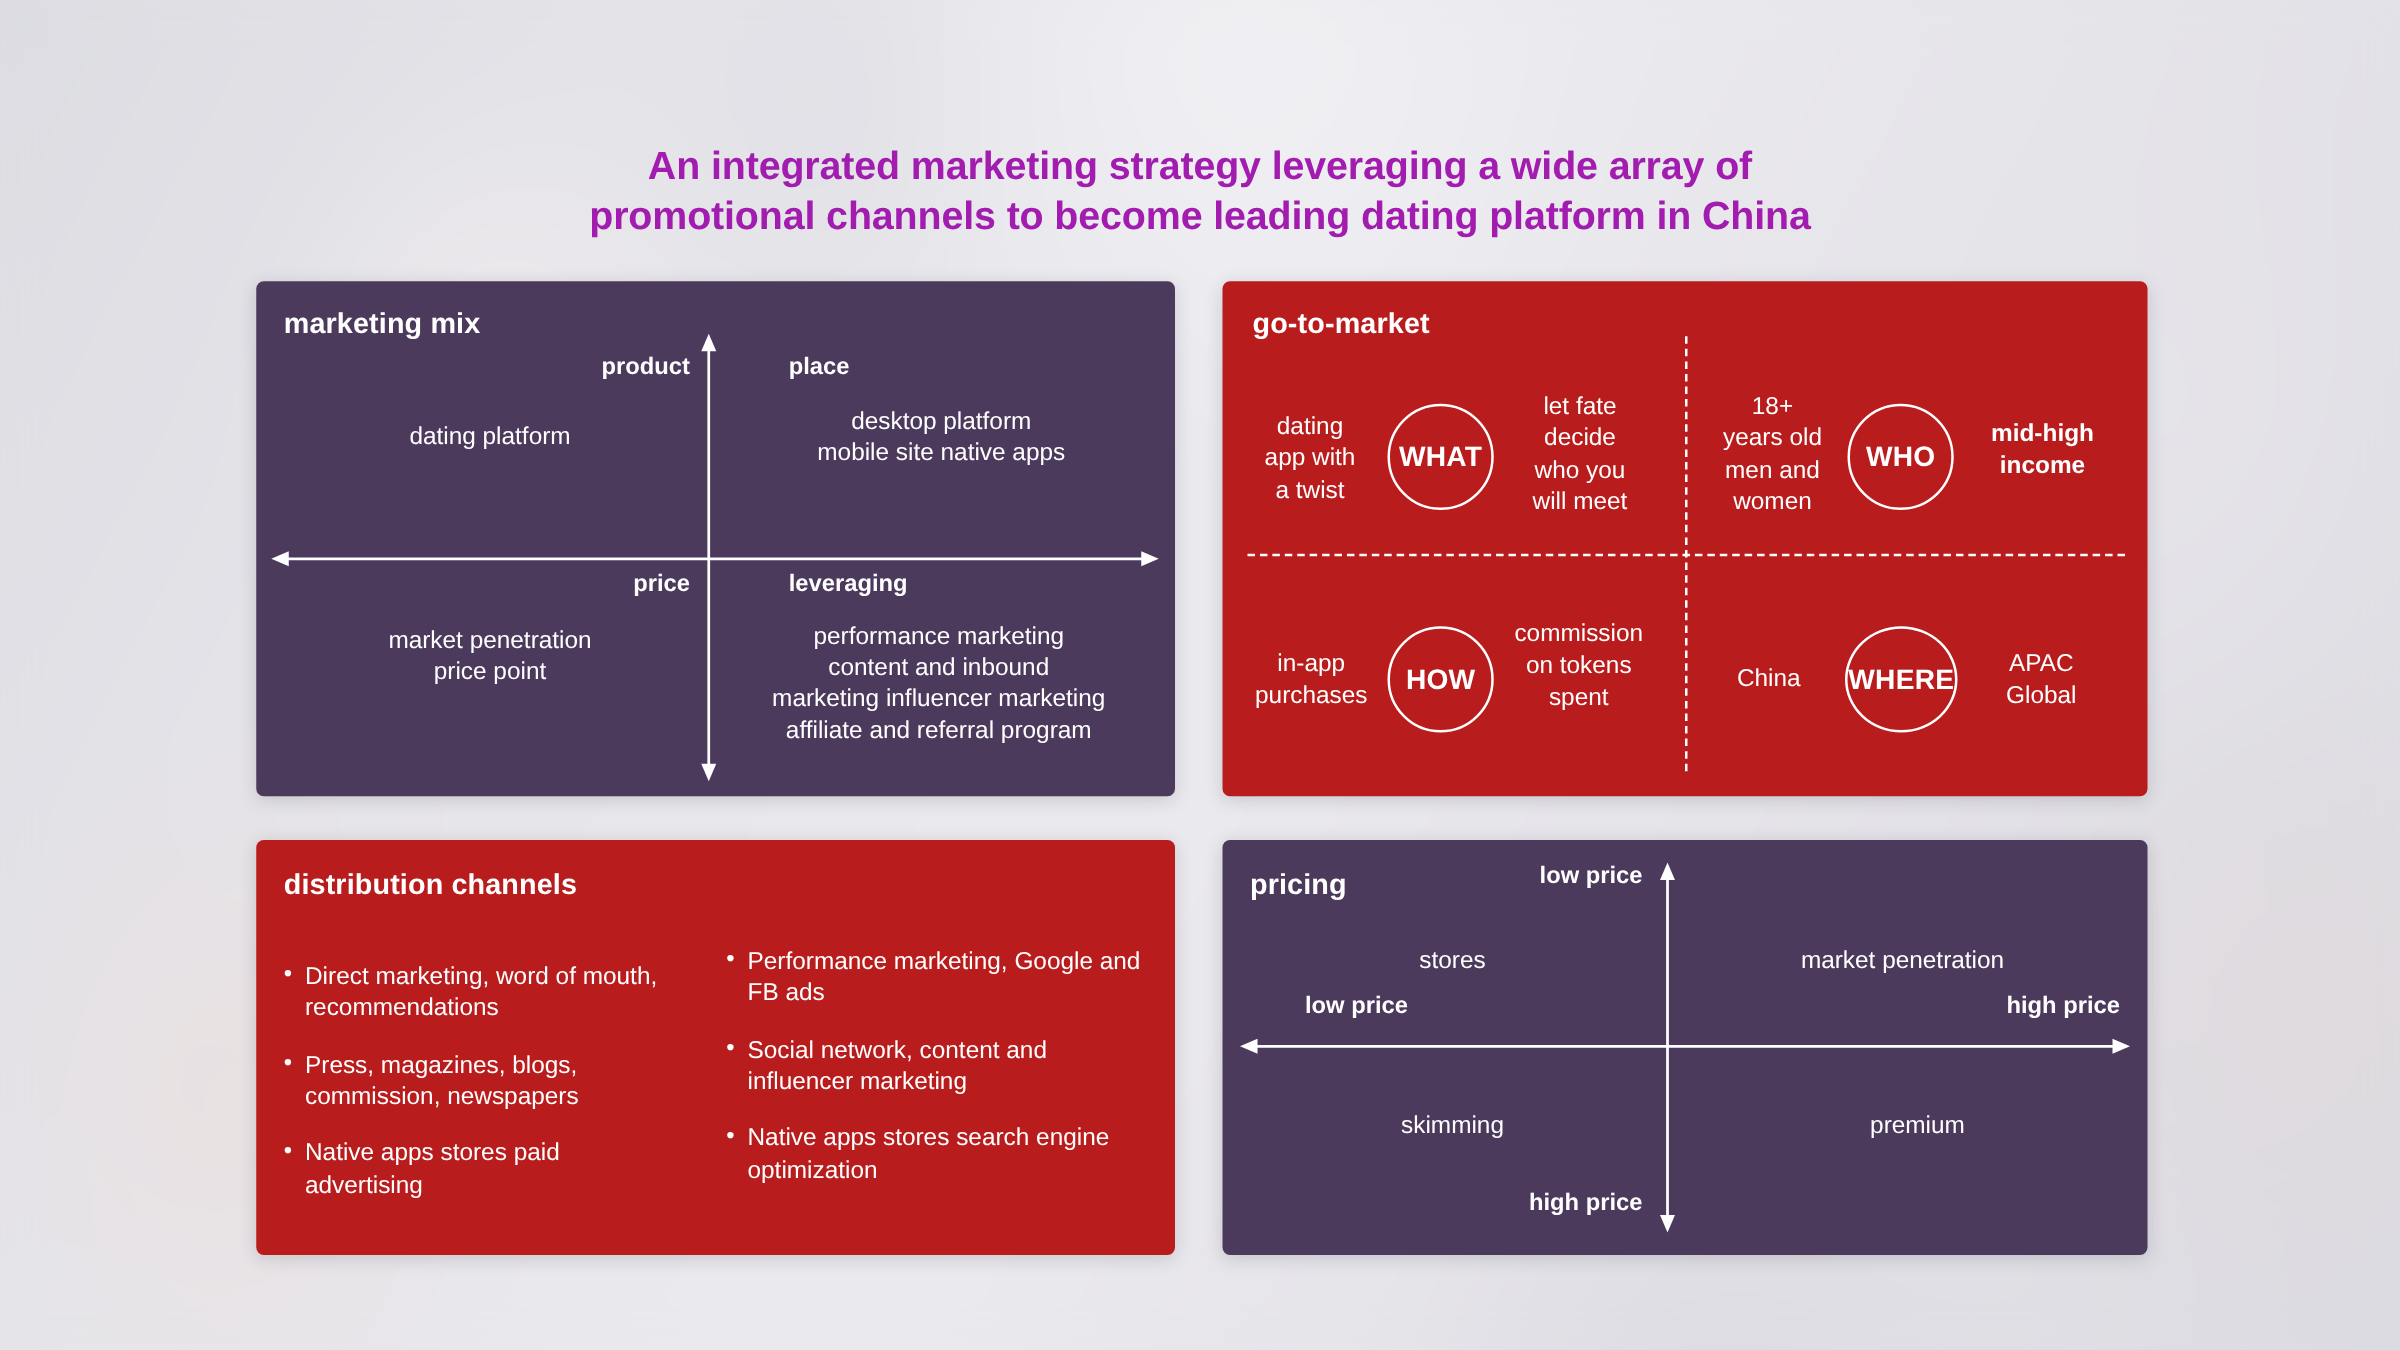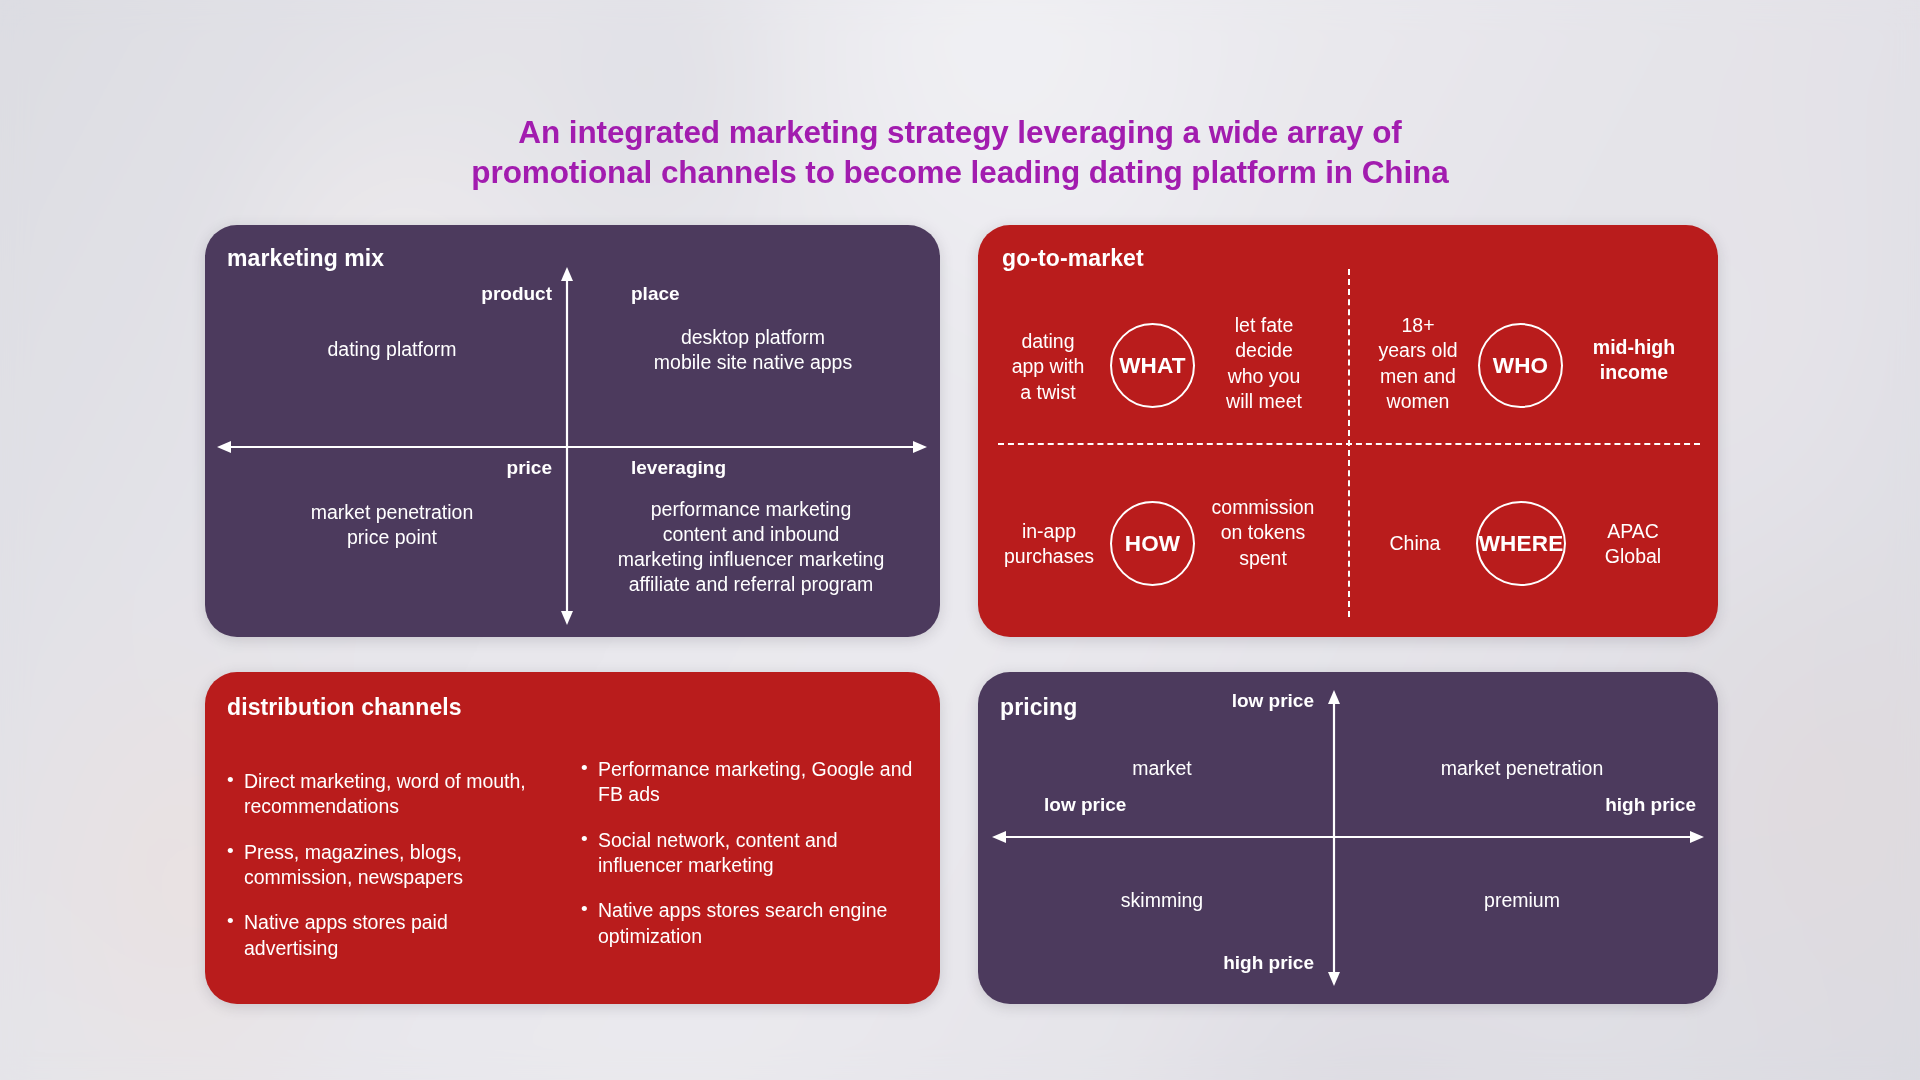--- a/index.html
+++ b/index.html
@@ -50,21 +50,21 @@
     color: #a21caf;
     font-size: 31.5px;
     font-weight: bold;
     line-height: 1.27;
     letter-spacing: -0.1px;
   }
 
   
   .panel {
     position: absolute;
-    border-radius: 32px;
+    border-radius: 6px;
     box-shadow: 0 3px 14px rgba(60,55,70,0.18);
   }
   .panel.purple { background: #4c3a5d; }
   .panel.dark   { background: #b91c1c; }
 
   .panel-title {
     position: absolute;
     color: #ffffff;
     font-weight: bold;
     font-size: 23px;
@@ -270,19 +270,19 @@
       <line x1="24" y1="165" x2="716" y2="165" stroke="#ffffff" stroke-width="2.2"></line>
       <path d="M14,165 L28,159 L28,171 Z" fill="#ffffff"></path>
       <path d="M726,165 L712,159 L712,171 Z" fill="#ffffff"></path>
     </svg>
 
     <div class="qlabel" style="right:404px; top:18px;">low price</div>
     <div class="qlabel" style="right:404px; top:280px;">high price</div>
     <div class="qlabel" style="left:22px; top:122px;">low price</div>
     <div class="qlabel" style="right:22px; top:122px;">high price</div>
 
-    <div class="qtext" style="left:24px; width:320px; top:84px;">market</div>
+    <div class="qtext" style="left:24px; width:320px; top:84px;">stores</div>
     <div class="qtext" style="left:372px; width:344px; top:84px;">market penetration</div>
     <div class="qtext" style="left:24px; width:320px; top:216px;">skimming</div>
-    <div class="qtext" style="left:372px; width:344px; top:216px;">premium</div>
+    <div class="qtext" style="left:384px; width:344px; top:216px;">premium</div>
   </div>
 
 </div>
 
 </body></html>

